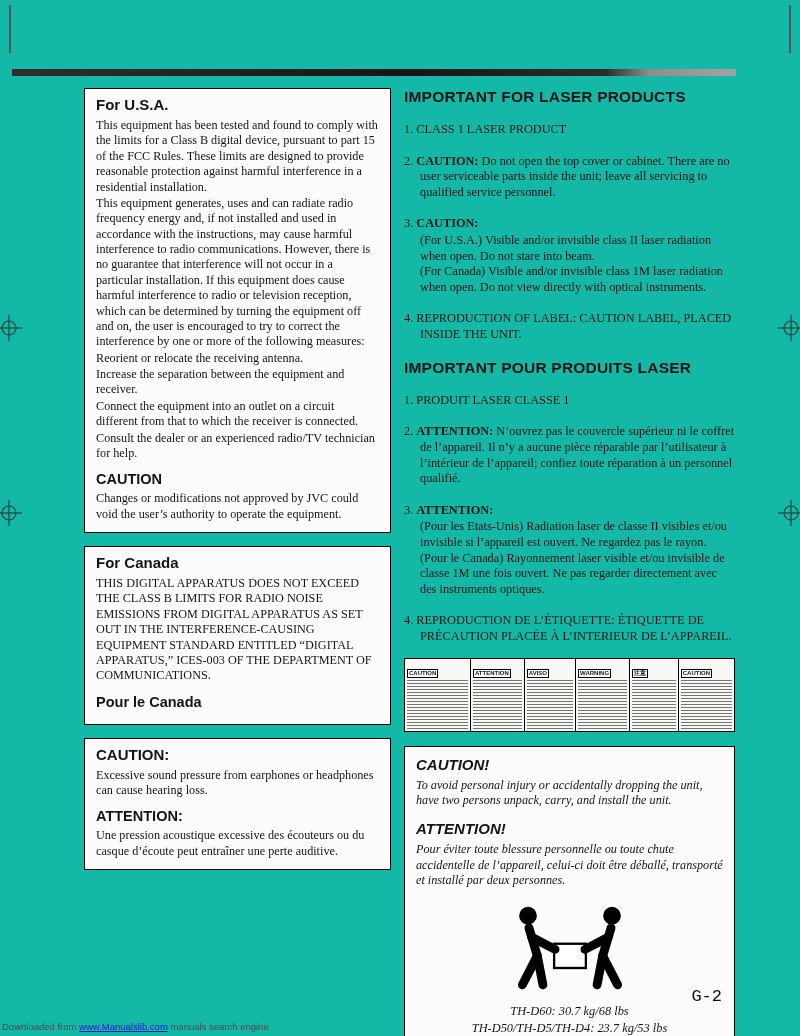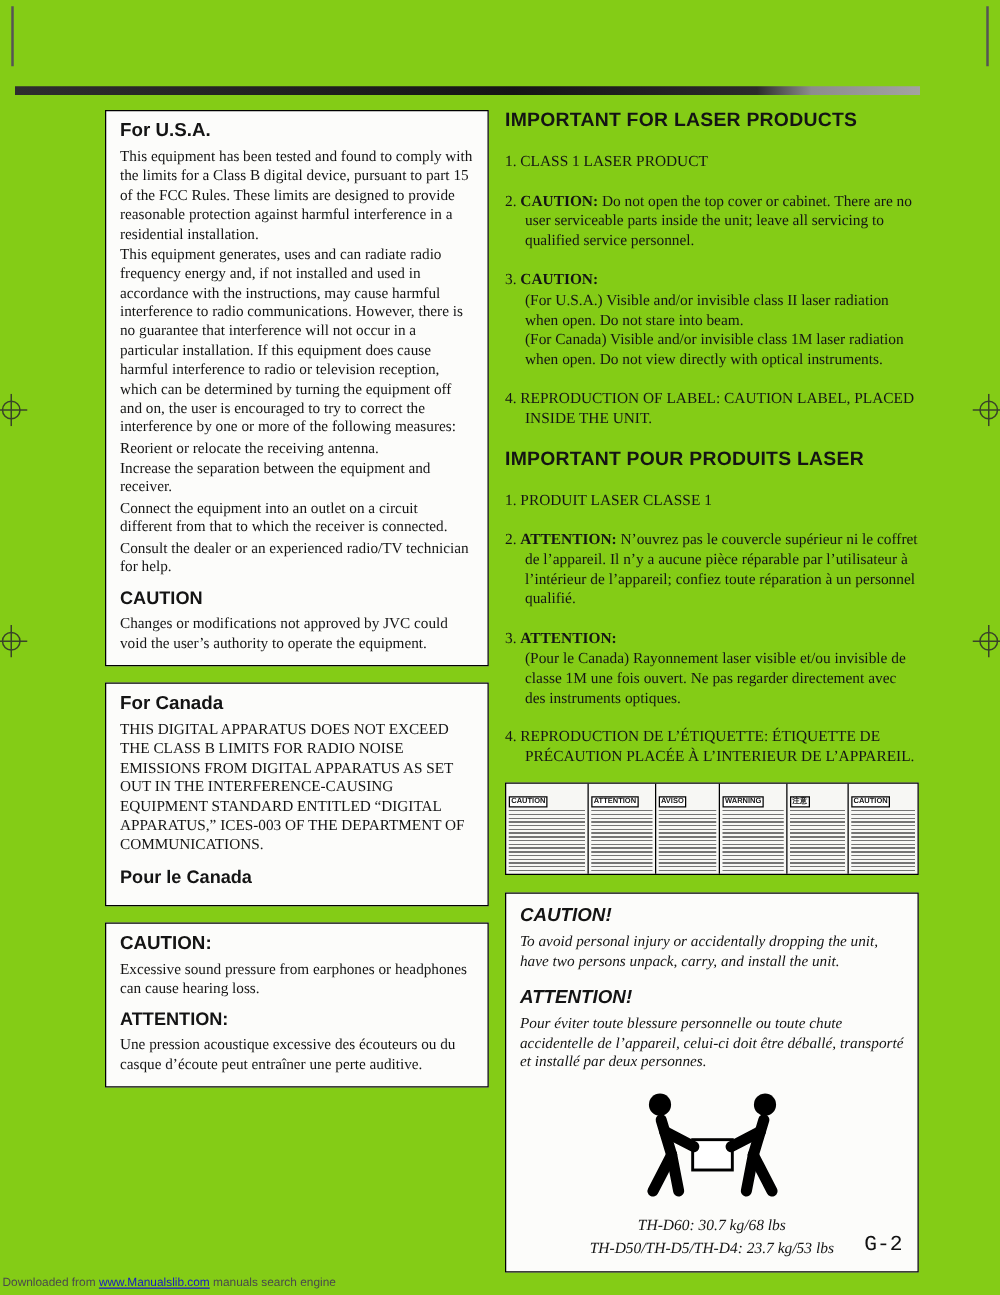--- a/index.html
+++ b/index.html
@@ -1,19 +1,19 @@
 <!DOCTYPE html>
 <html><head>
 <meta charset="utf-8">
 <style>
   html,body{margin:0;padding:0;}
   body{background:#e8e8e6;}
   .page{
     position:relative; width:800px; height:1036px; margin:0 auto;
-    background:#84cc16; color:#141414; overflow:hidden;
+    background:#14b8a6; color:#141414; overflow:hidden;
     font-family:"Liberation Serif", serif;
   }
   
   .topbar{
     position:absolute; left:12px; top:69px; width:724px; height:7px;
     background:linear-gradient(to right,#2e2e2e 0%,#151515 55%,#2b2b2b 82%,#8d8d8d 88%,#a3a3a3 100%);
   }
   
   .tick{position:absolute; width:2px; height:48px; background:#555;}
   .cross{position:absolute; opacity:.85;}
@@ -119,20 +119,21 @@
     <p class="li"><span>2. </span><b>CAUTION:</b><span> Do not open the top cover or cabinet. There are no user serviceable parts inside the unit; leave all servicing to qualified service personnel.</span></p>
     <p class="li"><span>3. </span><b>CAUTION:</b></p>
     <p class="li-sub">(For U.S.A.) Visible and/or invisible class II laser radiation when open. Do not stare into beam.</p>
     <p class="li-sub">(For Canada) Visible and/or invisible class 1M laser radiation when open. Do not view directly with optical instruments.</p>
     <p class="li">4. REPRODUCTION OF LABEL: CAUTION LABEL, PLACED INSIDE THE UNIT.</p>
 
     <h2 class="h-sans rtitle second">IMPORTANT POUR PRODUITS LASER</h2>
     <p class="li">1. PRODUIT LASER CLASSE 1</p>
     <p class="li"><span>2. </span><b>ATTENTION:</b><span> N’ouvrez pas le couvercle supérieur ni le coffret de l’appareil. Il n’y a aucune pièce réparable par l’utilisateur à l’intérieur de l’appareil; confiez toute réparation à un personnel qualifié.</span></p>
     <p class="li"><span>3. </span><b>ATTENTION:</b></p>
+    <p class="li-sub">(Pour les Etats-Unis) Radiation laser de classe II visibles et/ou invisible si l’appareil est ouvert. Ne regardez pas le rayon.</p>
     <p class="li-sub">(Pour le Canada) Rayonnement laser visible et/ou invisible de classe 1M une fois ouvert. Ne pas regarder directement avec des instruments optiques.</p>
     <p class="li">4. REPRODUCTION DE L’ÉTIQUETTE: ÉTIQUETTE DE PRÉCAUTION PLACÉE À L’INTERIEUR DE L’APPAREIL.</p>
 
     <div class="label-plate">
       <div class="lp-col" style="flex:1.25">
         <span class="lp-head">CAUTION</span>
         <div class="lp-body"></div>
       </div>
       <div class="lp-col" style="flex:1">
         <span class="lp-head">ATTENTION</span>

